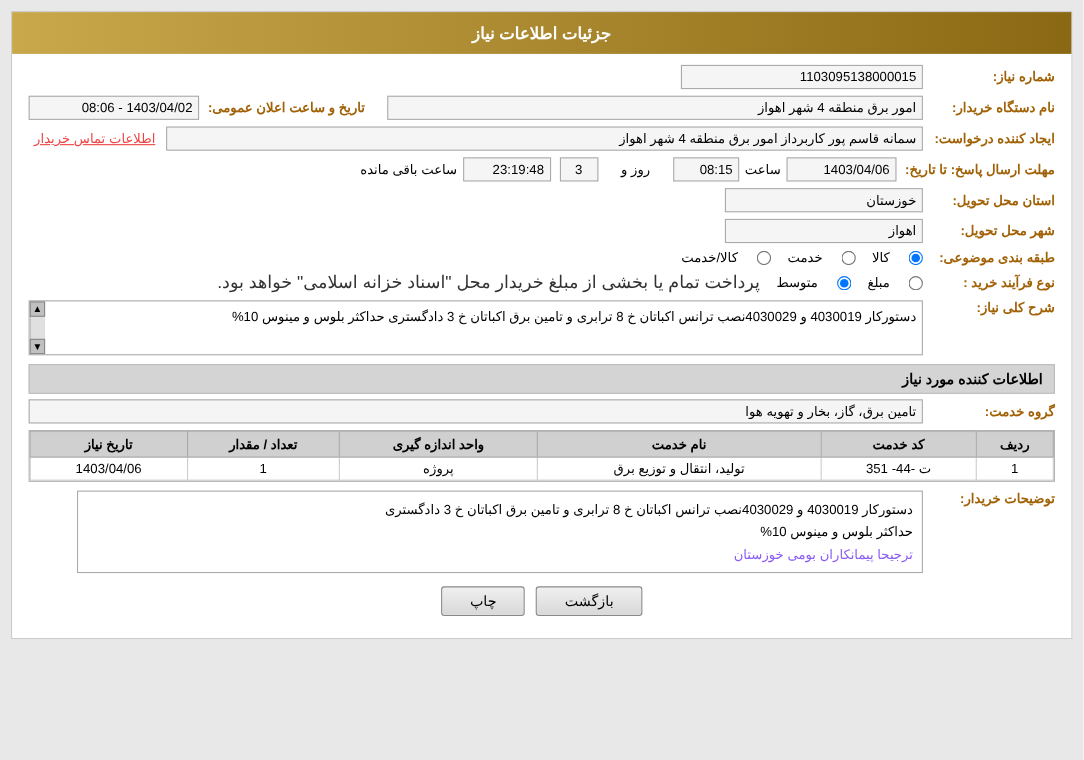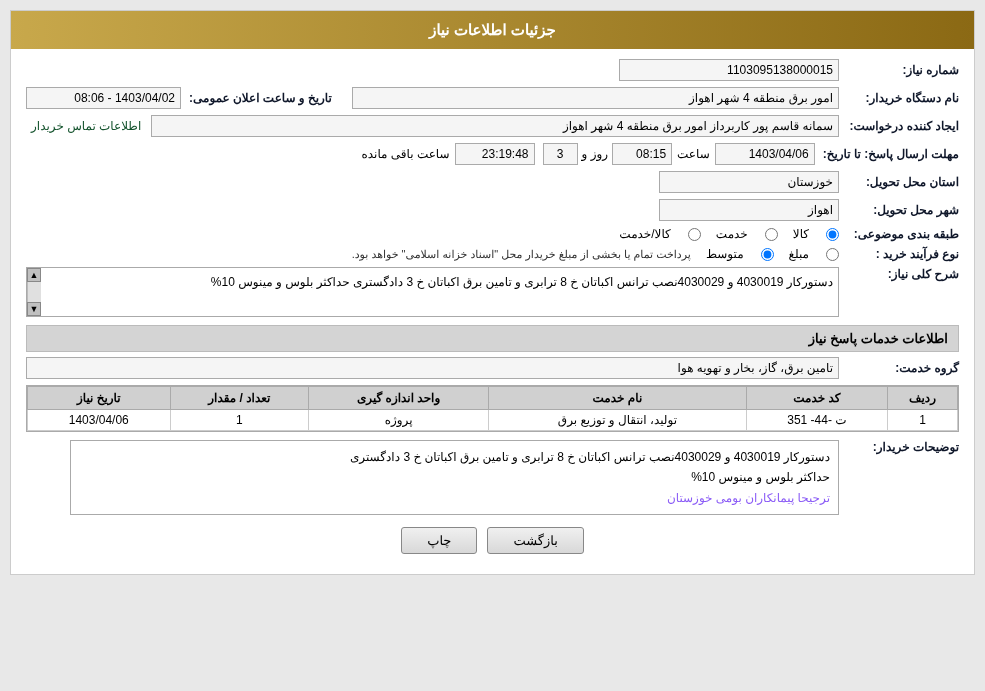--- a/index.html
+++ b/index.html
@@ -27,42 +27,43 @@
     .content {
       padding: 10px 15px;
     }
     .form-row {
       display: flex;
       align-items: center;
       margin-bottom: 6px;
       direction: rtl;
     }
     .label {
-      color: #0f172a;
+      color: #a16207;
       font-weight: bold;
       font-size: 12px;
       white-space: nowrap;
       min-width: 120px;
       text-align: right;
       padding-left: 8px;
     }
     .input-field {
       border: 1px solid #aaa;
       background: #fff;
       height: 22px;
       padding: 2px 5px;
       font-size: 12px;
       font-family: Tahoma, Arial, sans-serif;
       direction: rtl;
     }
     .input-readonly {
       background: #f5f5f5;
     }
     .link-text {
-      color: #14532d;
+      color: #ef4444;
+      text-decoration: underline;
       cursor: pointer;
       font-size: 12px;
     }
     .section-header {
       background: #d4d4d4;
       border: 1px solid #bbb;
       padding: 5px 10px;
       font-weight: bold;
       font-size: 13px;
       margin: 8px 0 5px 0;
@@ -116,21 +117,21 @@
       border: 1px solid #888;
       border-radius: 3px;
     }
     .btn-back {
       background: linear-gradient(to bottom, #f0f0f0, #d8d8d8);
     }
     .btn-print {
       background: linear-gradient(to bottom, #f0f0f0, #d8d8d8);
     }
     .notice-text {
-      font-size: 11px;
+      font-size: 16px;
       color: #333;
       direction: rtl;
       margin-left: 23px;
     }
     .توضیحات-box {
       border: 1px solid #aaa;
       padding: 6px 8px;
       background: #fff;
       font-size: 12px;
       direction: rtl;
@@ -170,21 +171,21 @@
       <span class="label">ایجاد کننده درخواست:</span>
       <input class="input-field input-readonly" style="flex: 1 1 0%;" readonly="" value="سمانه قاسم پور کاربرداز امور برق منطقه 4 شهر اهواز">
       <span class="link-text" style="margin-right:10px; margin-left:5px;">اطلاعات تماس خریدار</span>
     </div>
 
     <div class="form-row">
       <span class="label">مهلت ارسال پاسخ: تا تاریخ:</span>
       <input class="input-field input-readonly" style="width: 100px;" readonly="" value="1403/04/06">
       <span style="margin: 0 5px;">ساعت</span>
       <input class="input-field input-readonly" style="width: 60px;" readonly="" value="08:15">
-      <span style="margin: 0 4px;">روز و</span>
+      <span style="margin: 0 21px;">روز و</span>
       <input class="input-field input-readonly" style="width: 35px; text-align: center;" readonly="" value="3">
       <input class="input-field input-readonly" style="width: 80px; margin-right: 8px;" readonly="" value="23:19:48">
       <span style="margin-right:5px;">ساعت باقی مانده</span>
     </div>
 
     <div class="form-row">
       <span class="label">استان محل تحویل:</span>
       <input class="input-field input-readonly" style="width: 180px;" readonly="" value="خوزستان">
     </div>
 
@@ -230,21 +231,21 @@
       <span class="label">شرح کلی نیاز:</span>
       <div style="flex:1; position:relative; border:1px solid #aaa; min-height:50px; background:#fff;">
         <div style="position:absolute; left:0; top:0; bottom:0; width:14px; background:#e0e0e0; border-left:1px solid #bbb; display:flex; flex-direction:column; justify-content:space-between;">
           <div style="width:14px;height:14px;background:#c0c0c0;border:1px solid #888;display:flex;align-items:center;justify-content:center;font-size:9px;cursor:pointer;">▲</div>
           <div style="width:14px;height:14px;background:#c0c0c0;border:1px solid #888;display:flex;align-items:center;justify-content:center;font-size:9px;cursor:pointer;">▼</div>
         </div>
         <div style="padding: 5px 5px 5px 20px; font-size:12px; direction:rtl; line-height:1.6;">دستورکار 4030019 و 4030029نصب ترانس اکباتان خ 8 ترابری و تامین برق اکباتان خ 3 دادگستری حداکثر بلوس و مینوس 10%</div>
       </div>
     </div>
 
-    <div class="section-header">اطلاعات خدمات پاسخ نیاز</div>
+    <div class="section-header">اطلاعات کننده مورد نیاز</div>
 
     <div class="form-row">
       <span class="label">گروه خدمت:</span>
       <input class="input-field input-readonly" style="flex: 1 1 0%;" readonly="" value="تامین برق، گاز، بخار و تهویه هوا">
     </div>
 
     <div class="table-container">
       <table>
         <thead>
           <tr>

